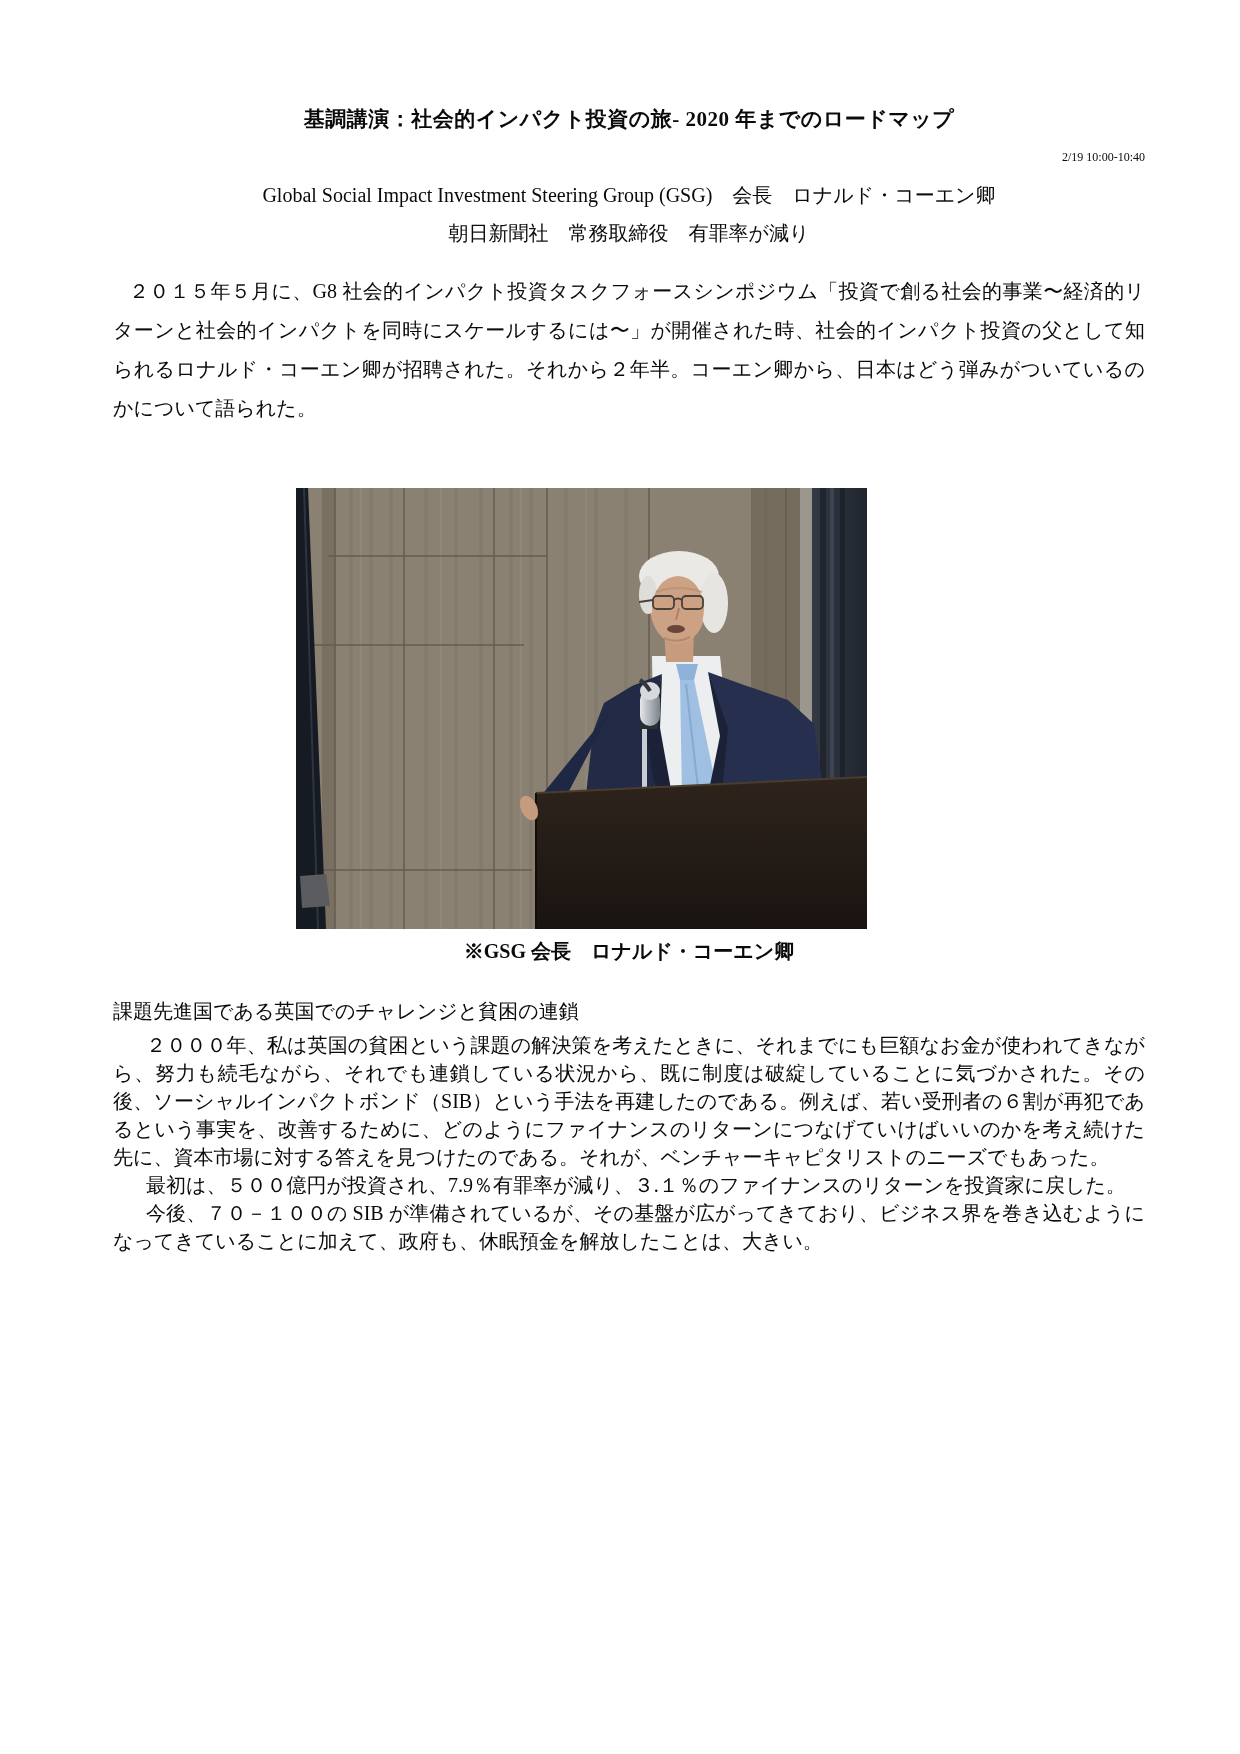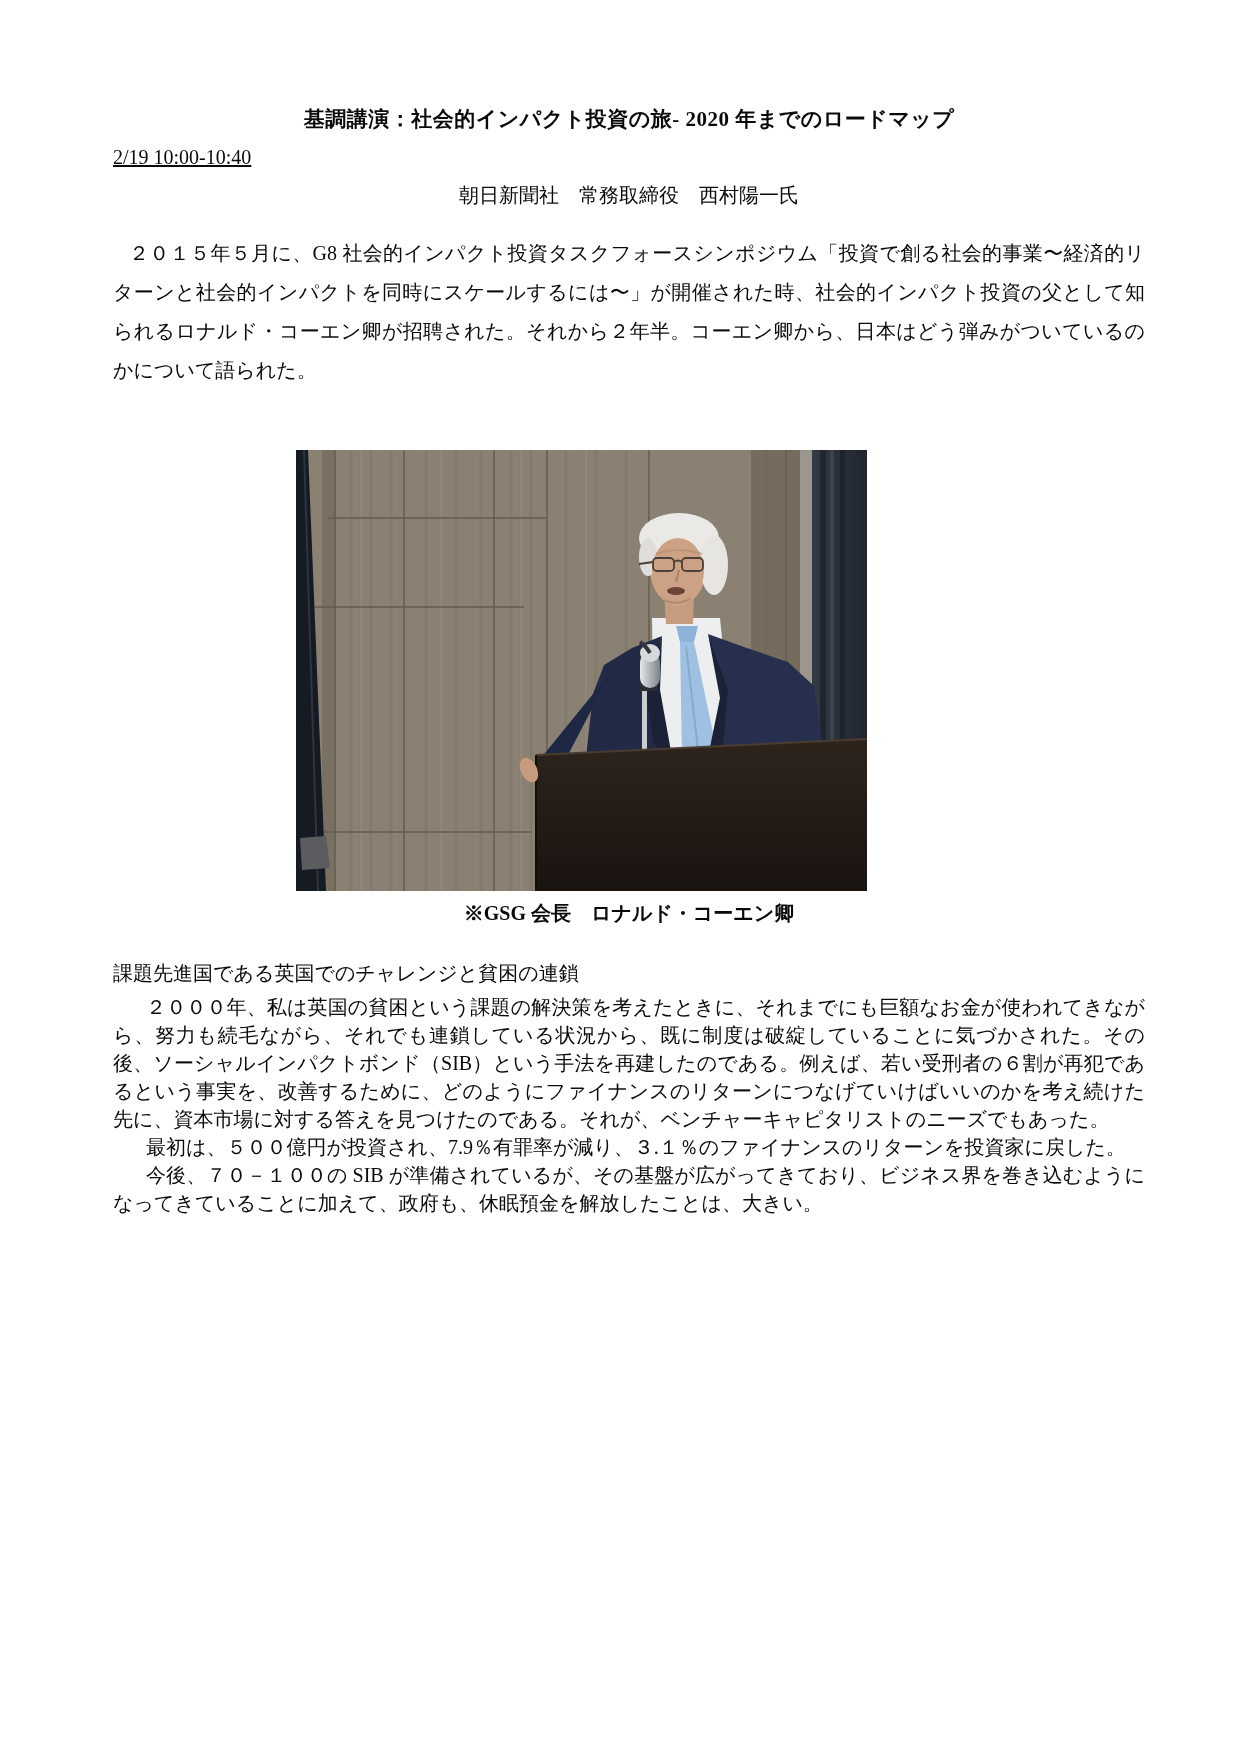--- a/index.html
+++ b/index.html
@@ -29,23 +29,23 @@
   }
   .title {
     margin: 100px 0 0 0;
     font-size: 21px;
     font-weight: bold;
     line-height: 38px;
     text-align: center;
     letter-spacing: 0.5px;
   }
   .datetime {
-    font-size: 20px;
+    font-size: 12px;
     line-height: 38px;
-    text-decoration: underline;
+    text-align: right;
   }
   .speaker-line {
     font-size: 20px;
     line-height: 38px;
     text-align: center;
   }
   .lead {
     margin: 20px 0 0 0;
     font-size: 20px;
     line-height: 39px;
@@ -88,21 +88,22 @@
 </head>
 <body>
 
 <div class="page">
   <div class="content">
 
     <h1 class="title">基調講演：社会的インパクト投資の旅- 2020 年までのロードマップ</h1>
 
     <div class="datetime">2/19 10:00-10:40</div>
 
-    <div class="speaker-line">朝日新聞社　常務取締役　西村陽一氏</div>
+    <div class="speaker-line">Global Social Impact Investment Steering Group (GSG)　会長　ロナルド・コーエン卿</div>
+    <div class="speaker-line">朝日新聞社　常務取締役　有罪率が減り</div>
 
     <p class="lead">２０１５年５月に、G8 社会的インパクト投資タスクフォースシンポジウム「投資で創る社会的事業〜経済的リターンと社会的インパクトを同時にスケールするには〜」が開催された時、社会的インパクト投資の父として知られるロナルド・コーエン卿が招聘された。それから２年半。コーエン卿から、日本はどう弾みがついているのかについて語られた。</p>
 
     <figure class="photo-figure">
       <div class="photo-frame">
         <svg width="571" height="441" viewBox="0 0 571 441" xmlns="http://www.w3.org/2000/svg">
           <defs>
             <linearGradient id="podiumGrad" x1="0" y1="0" x2="0" y2="1">
               <stop offset="0" stop-color="#2e241c"></stop>
               <stop offset="1" stop-color="#191310"></stop>

